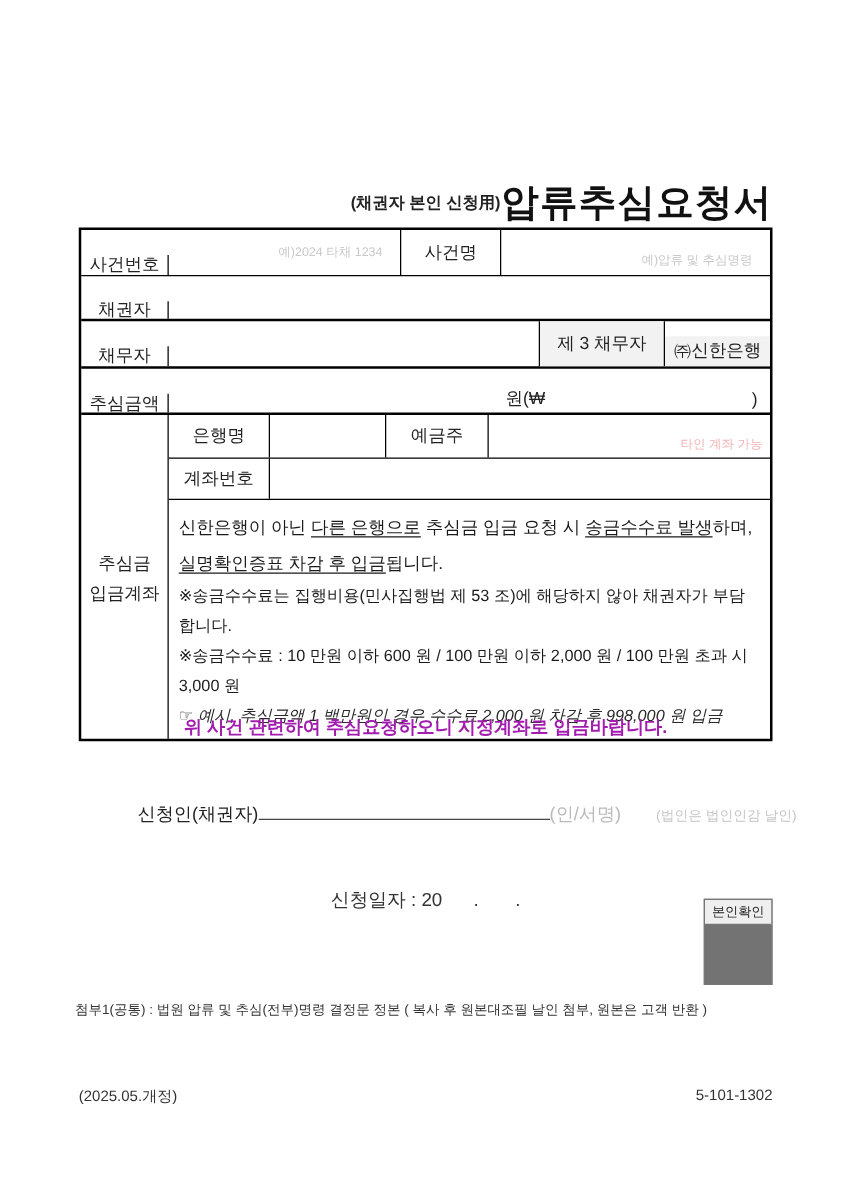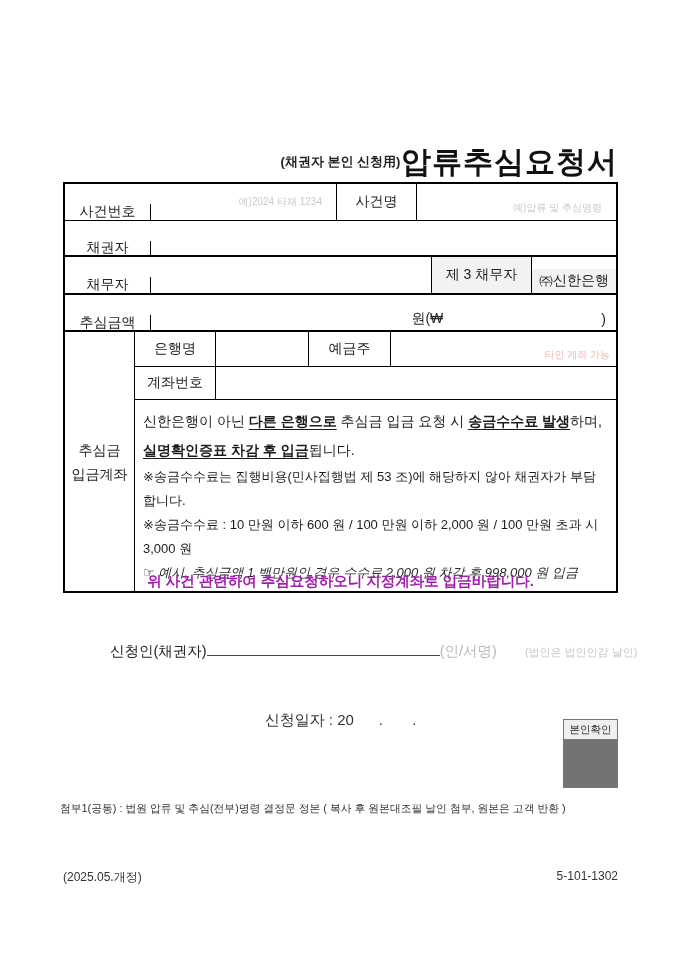--- a/index.html
+++ b/index.html
@@ -15,21 +15,21 @@
 
   
   .tbl { position:absolute; top:182px; left:0; width:555px; border:2px solid #000; background:#fff; }
   .tr { display:flex; border-bottom:1px solid #000; align-items:stretch; }
   .tr.thick { border-bottom:2px solid #000; }
   .tr:last-child, .tr.noline { border-bottom:none; }
   .td { border-right:1px solid #000; display:flex; align-items:center; justify-content:center;
         font-size:14px; color:#222; }
   .td.last { border-right:none;margin-top:12px; }
   .td.fill { flex:1; }
-  .lab { width:86px; flex:none;margin-top:20px; }
+  .lab { width:70px; flex:none;margin-top:20px; }
   .ph { justify-content:flex-end; font-size:10px; color:#c9c9c9; padding-right:14px; }
   .gray { background:#f2f2f2; }
 
   .r1 { height:37px; } .r2 { height:36px; } .r3 { height:38px; } .r4 { height:37px; }
 
   .amount-cell { position:relative; }
   .amount-unit { position:absolute; left:56%; top:50%; transform:translateY(-50%); font-size:14px; }
   .amount-paren { position:absolute; right:10px; top:50%; transform:translateY(-50%); font-size:14px; }
 
   
@@ -38,21 +38,21 @@
                 align-items:center; justify-content:center; font-size:14px; line-height:24px; color:#222; }
   .acct-right { flex:1; display:flex; flex-direction:column; }
   .sr1 { height:35px; } .sr2 { height:33px; }
   .sub-lab { width:81px; flex:none; }
   .in1 { width:93px; flex:none; }
   .dep-lab { width:82px; flex:none; }
   .pink { justify-content:flex-end; font-size:10px; color:#f0b3b3; padding-right:6px; }
 
   .notes { padding:7px 8px 6px 8px; font-size:13px; line-height:24px; color:#1b1b1b; }
   .notes .big { font-size:14px; line-height:29px; }
-  .em { font-weight:bold; text-decoration:underline; text-underline-offset:3px; }
+  .em { font-weight:normal; text-decoration:underline; text-underline-offset:3px; }
   .notes .ital { font-style:italic; color:#2a2a2a; }
 
   .statement { position:absolute; top:572px; width:100%; text-align:center;
                font-size:14.5px; font-weight:bold; color:#a21caf; }
 
   .sig-row { position:absolute; top:640px; left:47px; font-size:14.5px; color:#222; white-space:nowrap; }
   .sig-line { display:inline-block; width:233px; border-bottom:1.5px solid #444; height:16px;
               vertical-align:baseline; }
   .sig-seal { color:#b9b9b9; font-size:14.5px; }
   .sig-note { color:#c6c6c6; font-size:11px;margin-left:24px; }

